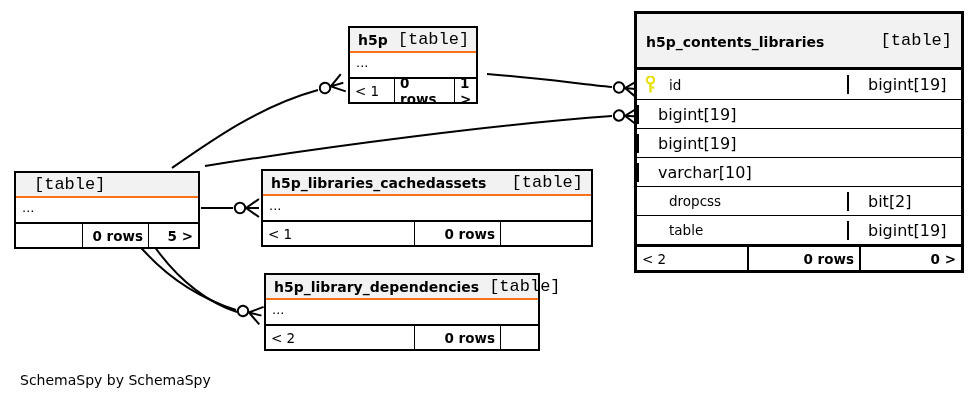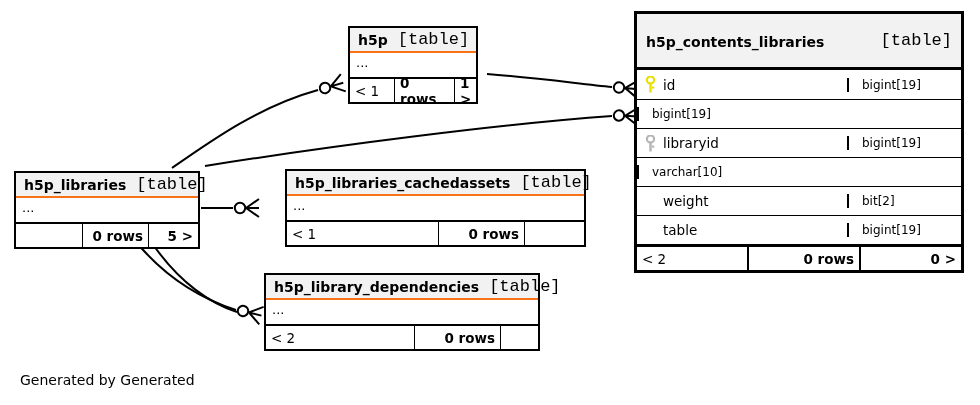--- a/index.html
+++ b/index.html
@@ -25,26 +25,26 @@
 
   .ell{font-size:13px;color:#000;padding:3px 6px;box-sizing:border-box;line-height:1.1;}
 
   .cols{display:block;}
   .col{
     display:flex;align-items:center;border-top:1px solid #000;
     box-sizing:border-box;height:29px;
   }
   .col:first-child{border-top:none;}
   .col .cname{
-    flex:1 1 auto;display:flex;align-items:center;gap:6px;
+    flex:1 1 auto;display:flex;align-items:center;gap:12px;
     padding-left:6px;font-size:13.5px;color:#000;box-sizing:border-box;
   }
   .col .ctype{
     width:114px;flex:0 0 114px;border-left:2px solid #000;
-    padding-left:13px;font-size:12px;color:#000;box-sizing:border-box;
+    padding-left:19px;font-size:16px;color:#000;box-sizing:border-box;
     display:flex;align-items:center;
   }
   .keyslot{width:14px;flex:0 0 14px;display:flex;align-items:center;justify-content:center;}
 
   .tfoot{display:flex;border-top:2px solid #000;box-sizing:border-box;height:25px;}
   .tbl.focal .tfoot{border-top:3px solid #000;}
   .tfoot .fc{
     display:flex;align-items:center;font-size:13.5px;color:#000;
     box-sizing:border-box;padding:0 5px;border-left:1px solid #000;
   }
@@ -58,21 +58,21 @@
   #t-h5p .tfoot .fc:nth-child(1){width:44px;flex:0 0 44px;}
   #t-h5p .tfoot .fc:nth-child(2){width:60px;flex:0 0 60px;}
   #t-h5p .tfoot .fc:nth-child(3){width:26px;flex:0 0 26px;}
 
   #t-libraries{left:14px;top:171px;width:186px;}
   #t-libraries .ell{height:24px;}
   #t-libraries .tfoot .fc:nth-child(1){width:66px;flex:0 0 66px;}
   #t-libraries .tfoot .fc:nth-child(2){width:66px;flex:0 0 66px;}
   #t-libraries .tfoot .fc:nth-child(3){flex:1 1 auto;}
 
-  #t-cached{left:261px;top:169px;width:301px;margin-left:24px;}
+  #t-cached{left:261px;top:169px;width:332px;}
   #t-cached .ell{height:24px;}
   #t-cached .tfoot .fc:nth-child(1){width:151px;flex:0 0 151px;}
   #t-cached .tfoot .fc:nth-child(2){width:86px;flex:0 0 86px;}
   #t-cached .tfoot .fc:nth-child(3){flex:1 1 auto;}
 
   #t-deps{left:264px;top:273px;width:276px;}
   #t-deps .ell{height:24px;}
   #t-deps .tfoot .fc:nth-child(1){width:148px;flex:0 0 148px;}
   #t-deps .tfoot .fc:nth-child(2){width:86px;flex:0 0 86px;}
   #t-deps .tfoot .fc:nth-child(3){flex:1 1 auto;}
@@ -139,21 +139,20 @@
     <div class="ell">...</div>
     <div class="tfoot">
       <span class="fc l">&lt; 1</span>
       <span class="fc r">0 rows</span>
       <span class="fc r">1 &gt;</span>
     </div>
   </div>
 
   <div class="tbl" id="t-libraries">
     <div class="thead">
-      <span class="tname">h5p_libraries</span>
       <span class="ttag">[table]</span>
     </div>
     <div class="ell">...</div>
     <div class="tfoot">
       <span class="fc l"></span>
       <span class="fc r">0 rows</span>
       <span class="fc r">5 &gt;</span>
     </div>
   </div>
 
@@ -199,51 +198,41 @@
               </svg>
             </span>
             <span>id</span>
           </div>
           <div class="ctype">bigint[19]</div>
         </div>
         <div class="col">
           <div class="ctype">bigint[19]</div>
         </div>
         <div class="col">
-          <div class="cname">
-            <span class="keyslot">
-              <svg width="11" height="17" viewBox="0 0 11 17">
-                <circle cx="5.5" cy="4" r="3.6" fill="none" stroke="#b5b5b5" stroke-width="2.2"></circle>
-                <rect x="4.3" y="6.5" width="2.4" height="10" fill="#b5b5b5"></rect>
-                <rect x="6.7" y="10.5" width="2.6" height="2.1" fill="#b5b5b5"></rect>
-              </svg>
-            </span>
-            <span>libraryid</span>
-          </div>
           <div class="ctype">bigint[19]</div>
         </div>
         <div class="col">
           <div class="ctype">varchar[10]</div>
         </div>
         <div class="col">
           <div class="cname">
             <span class="keyslot"></span>
-            <span>weight</span>
+            <span>dropcss</span>
           </div>
           <div class="ctype">bit[2]</div>
         </div>
         <div class="col">
           <div class="cname">
             <span class="keyslot"></span>
             <span>table</span>
           </div>
           <div class="ctype">bigint[19]</div>
         </div>
       </div>
     <div class="tfoot">
       <span class="fc l">&lt; 2</span>
       <span class="fc r">0 rows</span>
       <span class="fc r">0 &gt;</span>
     </div>
   </div>
 
-  <div class="caption">Generated by Generated</div>
+  <div class="caption">SchemaSpy by SchemaSpy</div>
 </div>
 
 </body></html>

